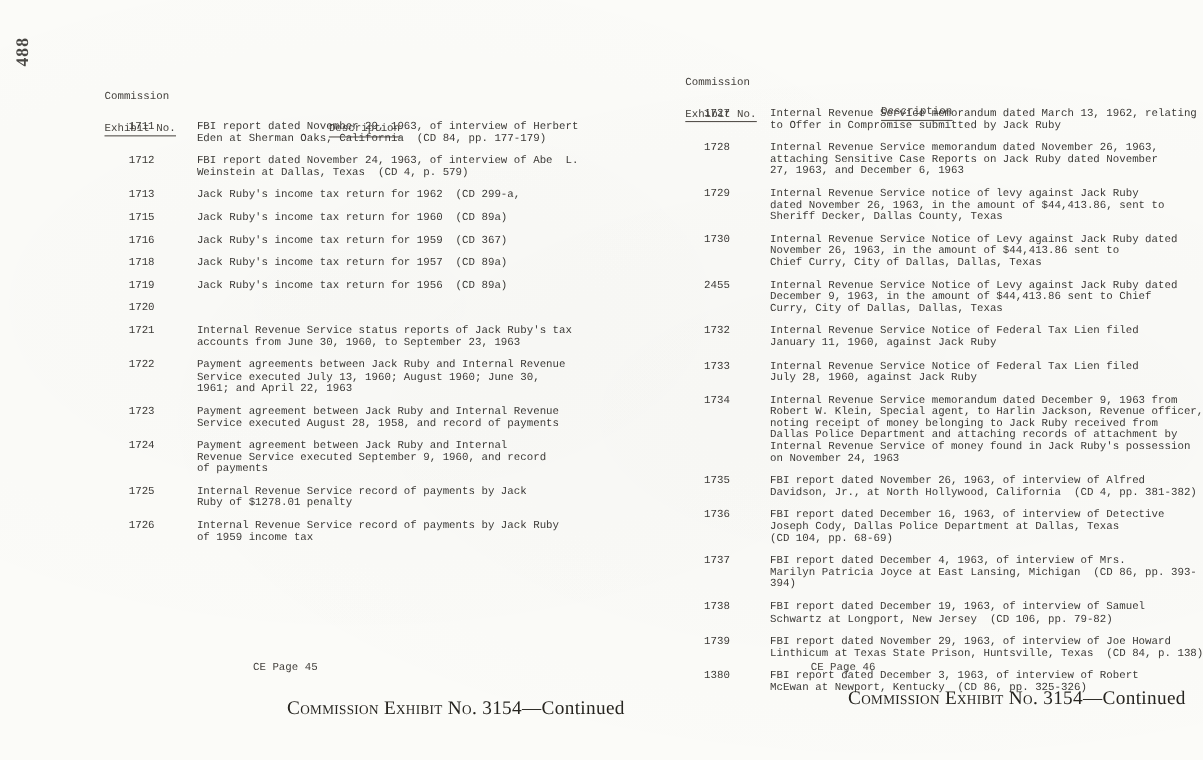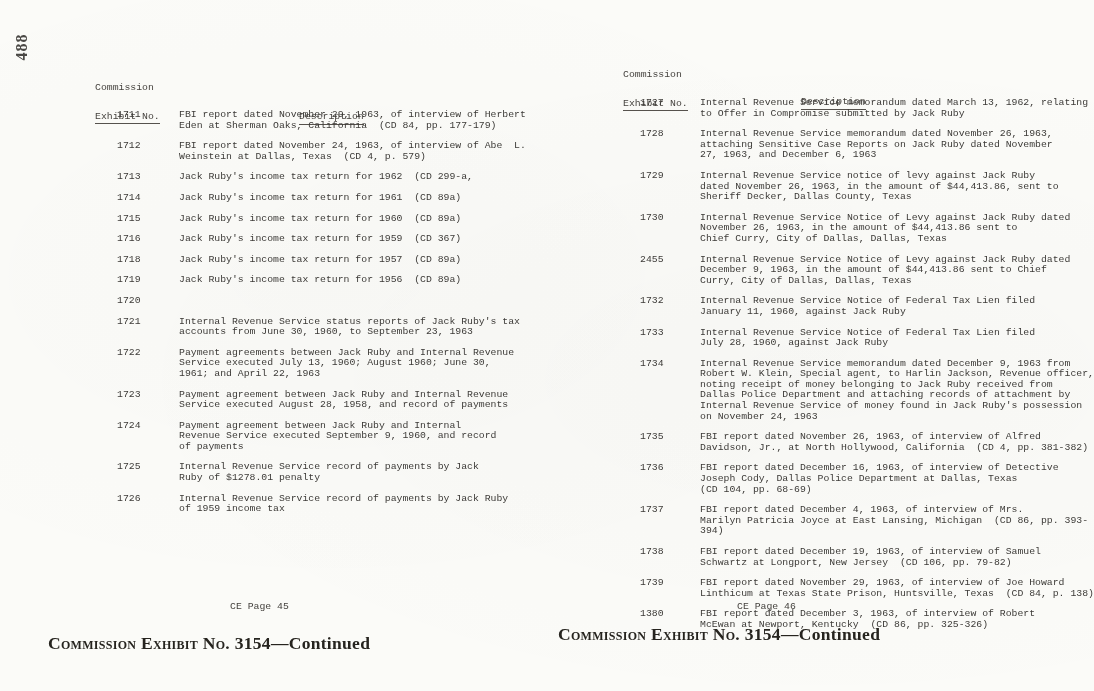--- a/index.html
+++ b/index.html
@@ -71,24 +71,24 @@
   .ce-page-label {
     position: absolute;
     font-size: 9.8px;
     color: #45423e;
     width: 160px;
     text-align: left;
   }
   .exhibit-caption {
     position: absolute;
     width: 520px;
-    text-align: left;
+    text-align: right;
     font-family: "Liberation Serif", "DejaVu Serif", serif;
     font-size: 17.5px;
-    font-weight: bold;
+    font-weight: normal;
     color: #26241f;
     letter-spacing: 0.3px;
   }
   .exhibit-caption .sc { font-variant: small-caps; }
 </style>
 </head>
 <body>
 
 <div class="scan-sheet">
 
@@ -112,24 +112,20 @@
 Eden at Sherman Oaks, California  (CD 84, pp. 177-179)</div>
         </div>
         <div class="entry">
           <div class="num">1712</div>
           <div class="desc">FBI report dated November 24, 1963, of interview of Abe  L.
 Weinstein at Dallas, Texas  (CD 4, p. 579)</div>
         </div>
         <div class="entry">
           <div class="num">1713</div>
           <div class="desc">Jack Ruby's income tax return for 1962  (CD 299-a,</div>
-        </div>
-        <div class="entry">
-          <div class="num">1714</div>
-          <div class="desc">Jack Ruby's income tax return for 1961  (CD 89a)</div>
         </div>
         <div class="entry">
           <div class="num">1715</div>
           <div class="desc">Jack Ruby's income tax return for 1960  (CD 89a)</div>
         </div>
         <div class="entry">
           <div class="num">1716</div>
           <div class="desc">Jack Ruby's income tax return for 1959  (CD 367)</div>
         </div>
         <div class="entry">

